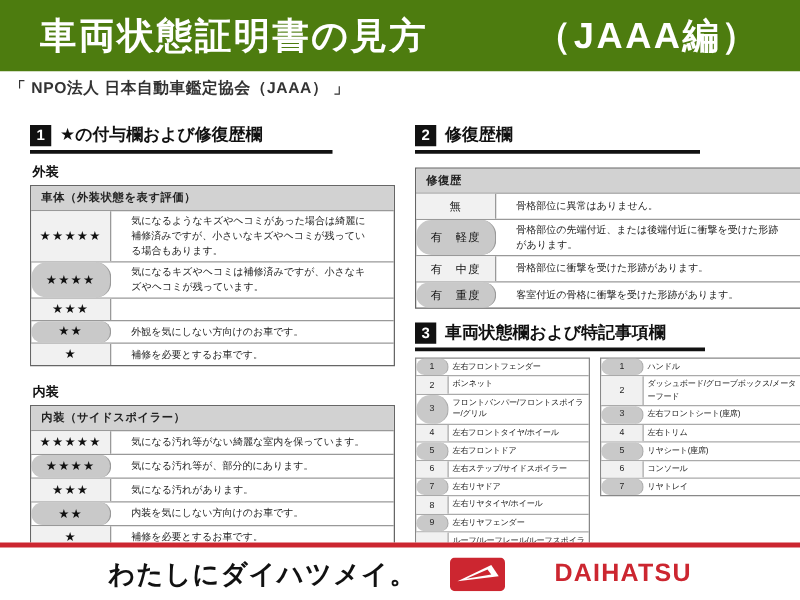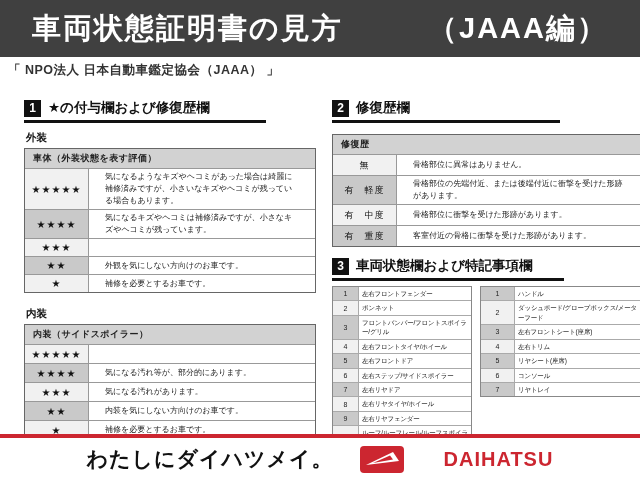--- a/index.html
+++ b/index.html
@@ -3,21 +3,21 @@
 <meta charset="utf-8">
 <style>
   * { margin:0; padding:0; box-sizing:border-box; }
   html,body { width:640px; height:480px; }
   body {
     font-family:"Liberation Sans","DejaVu Sans",sans-serif;
     background:#ffffff; color:#222; position:relative; overflow:hidden;
   }
   
   .header {
-    height:57px; background:#404040; display:flex; align-items:center;
+    height:57px; background:#4d7c0f; display:flex; align-items:center;
     justify-content:space-between; padding:0 32px;
   }
   .header .title, .header .title-suffix {
     color:#fff; font-weight:bold; font-size:29px; letter-spacing:2px;
     white-space:nowrap;
   }
   .subtitle {
     font-size:12.5px; font-weight:600; color:#333; margin:5px 0 18px 8px;
     letter-spacing:0.5px;
   }
@@ -48,21 +48,21 @@
   .cell-stars {
     width:64px; flex:none; display:flex; align-items:center; justify-content:center;
     border-right:1px solid #999; font-size:10px; letter-spacing:1px; color:#111;
     padding:2px 1px; text-align:center;
   }
   .cell-desc {
     flex:1; padding:2px 16px; display:flex; align-items:center;
     font-size:8px; line-height:1.5; color:#222;
   }
   .h2l { min-height:28px;font-family:Liberation Serif, serif; } .h1l { min-height:17px; } .hint { min-height:18px; }
-  .alt-light { background:#f1f1f1; } .alt-dark { background:#c9c9c9; }
+  .alt-light { background:#f1f1f1; } .alt-dark { background:#c9c9c9;border-radius:12px; }
   
   .repair-table { margin-top:11px; }
   .cell-grade {
     width:64px; flex:none; display:flex; align-items:center; justify-content:center;
     border-right:1px solid #999; font-size:9px; color:#111; padding:2px 1px;
     min-height:20px; letter-spacing:1px;
   }
   .repair-table .cell-desc { font-size:8px; }
   
   .sec3 { margin-top:10px; }
@@ -131,20 +131,21 @@
         <div class="cell-stars alt-light h1l">★</div>
         <div class="cell-desc h1l">補修を必要とするお車です。</div>
       </div>
     </div>
 
     <div class="group-label" style="margin-top:14px;">内装</div>
     <div class="table">
       <div class="thead">内装（サイドスポイラー）</div>
       <div class="trow">
         <div class="cell-stars alt-light hint">★★★★★</div>
+        <div class="cell-desc hint">気になる汚れ等がない綺麗な室内を保っています。</div>
       </div>
       <div class="trow">
         <div class="cell-stars alt-dark hint">★★★★</div>
         <div class="cell-desc hint">気になる汚れ等が、部分的にあります。</div>
       </div>
       <div class="trow">
         <div class="cell-stars alt-light hint">★★★</div>
         <div class="cell-desc hint">気になる汚れがあります。</div>
       </div>
       <div class="trow">

